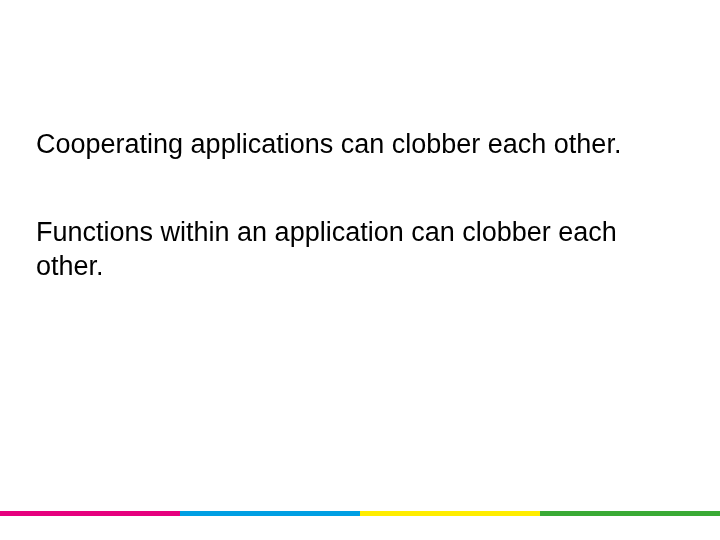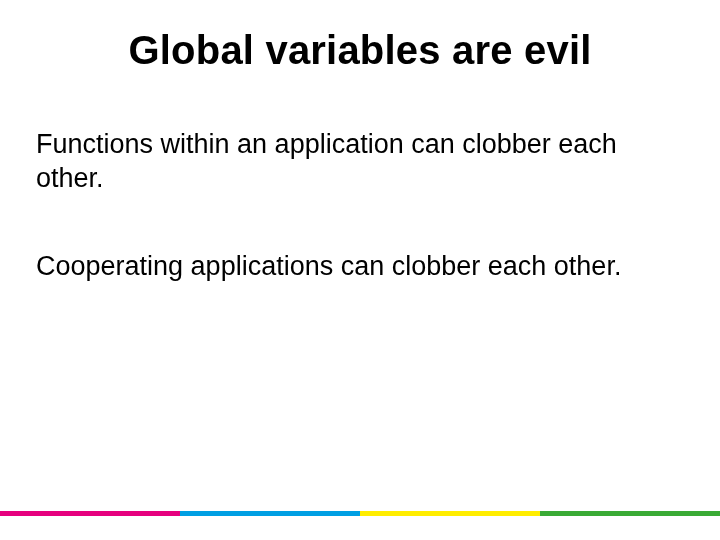--- a/index.html
+++ b/index.html
@@ -52,25 +52,24 @@
   .footer-bar > div {
     flex: 1;
     height: 100%;
   }
 </style>
 </head>
 <body>
 
 <div class="slide">
 
-  <div class="title">Global variables are evil</div>
 
   <div class="body">
+    <div class="point">Cooperating applications can clobber each other.</div>
     <div class="point">Functions within an application can clobber each other.</div>
-    <div class="point">Cooperating applications can clobber each other.</div>
   </div>
 
   <div class="footer-bar">
     <div style="background:#e6007e"></div>
     <div style="background:#009fe3"></div>
     <div style="background:#ffed00"></div>
     <div style="background:#3aaa35"></div>
   </div>
 
 </div>

